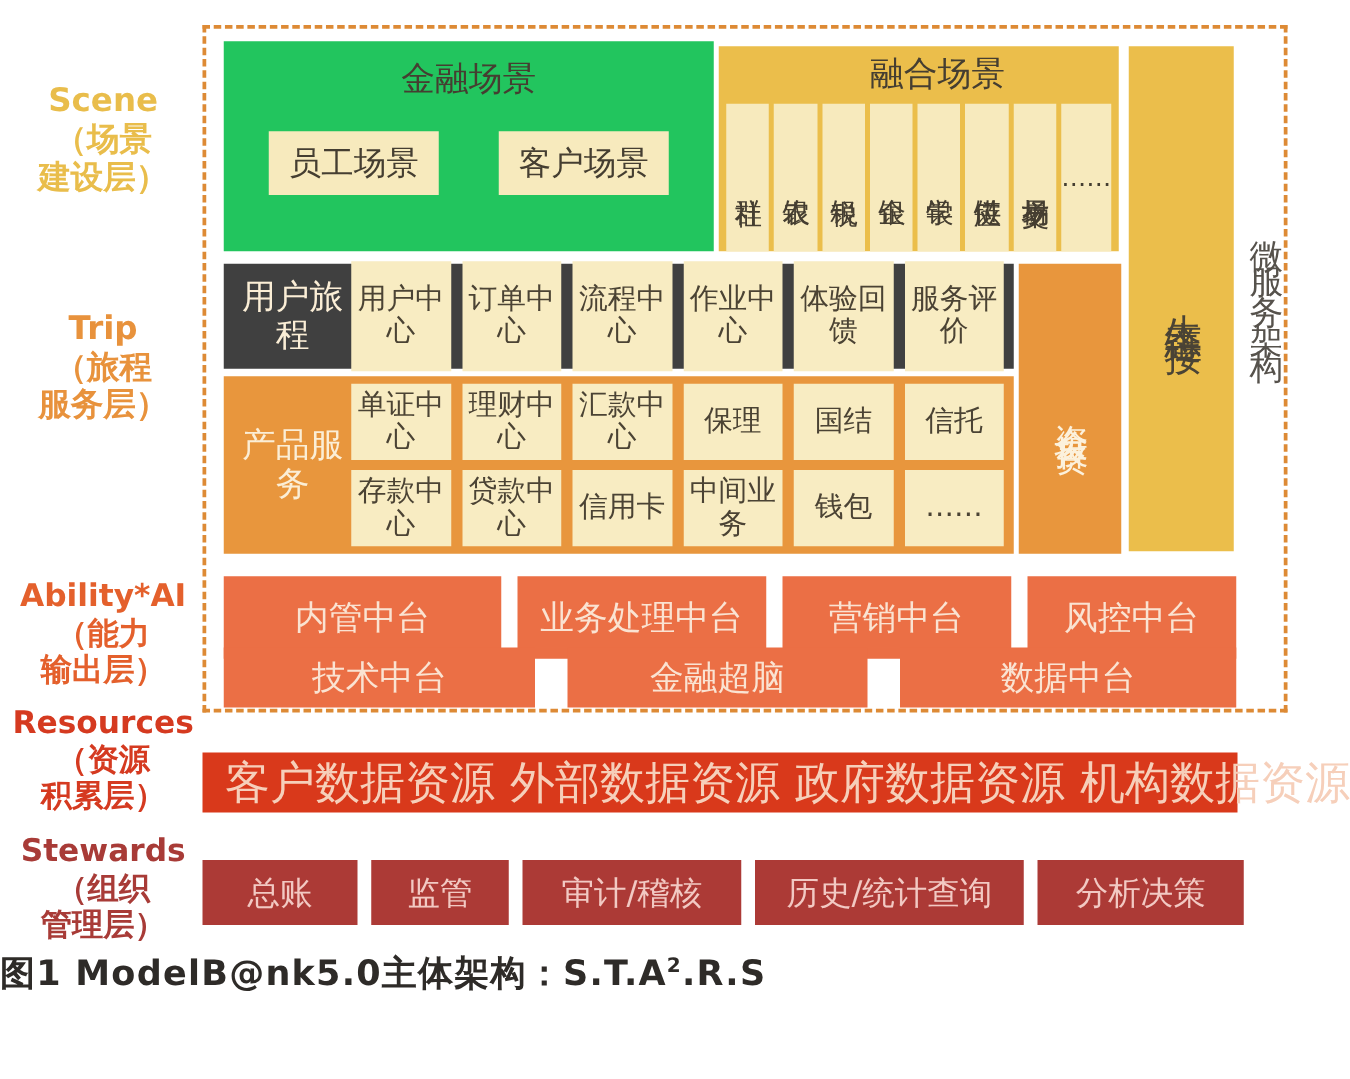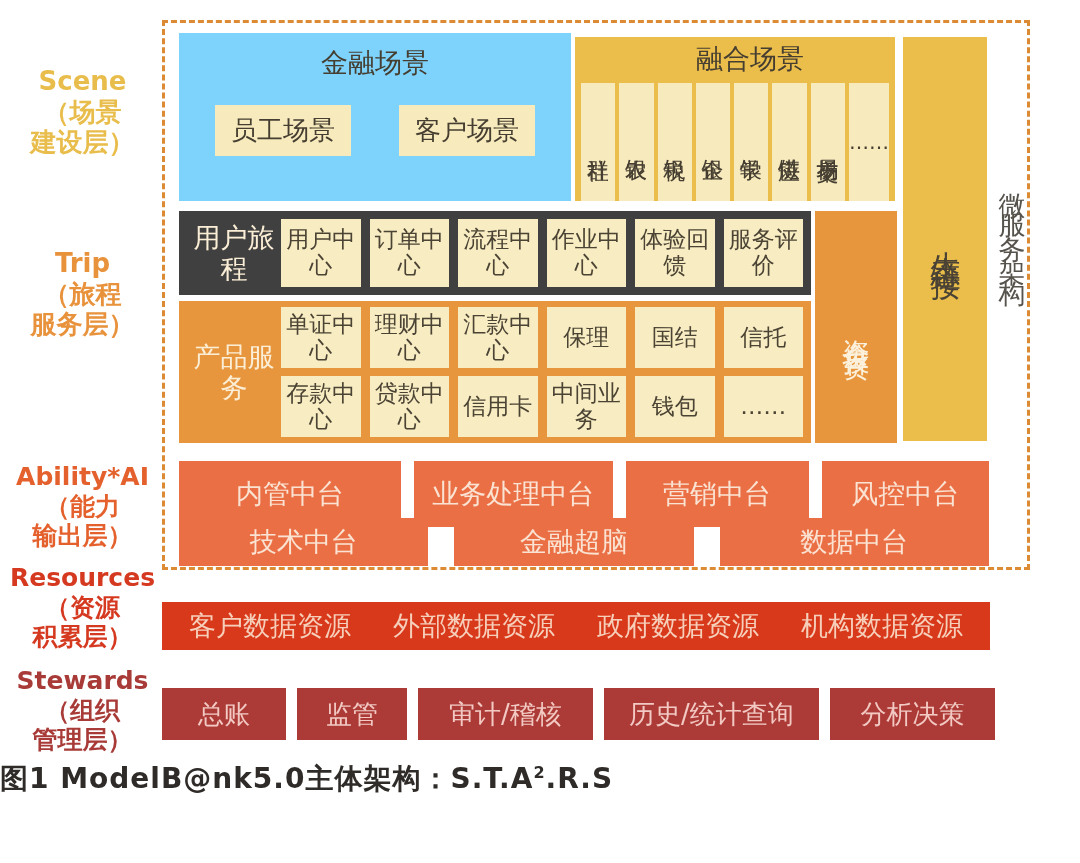--- a/index.html
+++ b/index.html
@@ -25,21 +25,21 @@
   
   .frame {
     position: absolute; left: 162px; top: 20px;
     width: 868px; height: 550px;
     border: 3px dashed #dd8a35;
   }
 
   
   .financial-box {
     position: absolute; left: 14px; top: 10px; width: 392px; height: 168px;
-    background: #7dd3fc; display: flex; flex-direction: column; align-items: center;
+    background: #22c55e; display: flex; flex-direction: column; align-items: center;
   }
   .box-title { font-size: 27px; color: #453e31; margin-top: 12px; }
   .fin-items { display: flex; gap: 48px; margin-top: 24px; }
   .cream-chip {
     background: #f7eabd; color: #453e31; font-size: 26px;
     padding: 8px 16px; white-space: nowrap;
   }
   .fusion-box {
     position: absolute; left: 410px; top: 14px; width: 320px; height: 164px;
     background: #ebbe4b; display: flex; flex-direction: column; align-items: center;
@@ -77,21 +77,21 @@
     position: absolute; left: 14px; top: 188px; width: 632px; height: 84px;
     background: #404040; display: flex; align-items: center; padding: 0 8px;
   }
   .row-label {
     width: 94px; flex: 0 0 94px; text-align: center;
     color: #fbeed6; font-size: 27px; line-height: 1.15;
   }
   .journey-items { display: flex; gap: 9px; flex: 1; }
   .trip-chip {
     flex: 1; background: #f8ecc2; color: #4b4334; font-size: 23px;
-    height: 68px; display: flex; align-items: center; justify-content: center;
+    height: 88px; display: flex; align-items: center; justify-content: center;
     text-align: center; line-height: 1.12;
   }
   .product-block {
     position: absolute; left: 14px; top: 278px; width: 632px; height: 142px;
     background: #e8963d; display: flex; align-items: center; padding: 0 8px;
   }
   .product-grid { flex: 1; display: flex; flex-direction: column; gap: 8px; }
   .product-row { display: flex; gap: 9px; }
   .product-row .trip-chip { height: 61px; }
   .funding-box {
@@ -112,21 +112,21 @@
   }
   .ab-1 { flex: 1.14; } .ab-2 { flex: 1.02; } .ab-3 { flex: 0.94; } .ab-4 { flex: 0.86; }
   .ab-5 { flex: 1.0; }  .ab-6 { flex: 0.96; } .ab-7 { flex: 1.08; }
 
   
   .resources-bar {
     position: absolute; left: 162px; top: 602px; width: 828px; height: 48px;
     background: #d9391b; display: flex; align-items: center;
     justify-content: space-around; padding: 0 6px;
   }
-  .resources-bar span { color: #f6cfba; font-size: 27px; white-space: nowrap; }
+  .resources-bar span { color: #f6cfba; font-size: 36px; white-space: nowrap; margin-left: 12px; }
 
   
   .stewards-row {
     position: absolute; left: 162px; top: 688px; width: 833px; height: 52px;
     display: flex; gap: 11px;
   }
   .steward-chip {
     background: #ac3a36; color: #f2c9c3; font-size: 26px;
     display: flex; align-items: center; justify-content: center; white-space: nowrap;
   }

